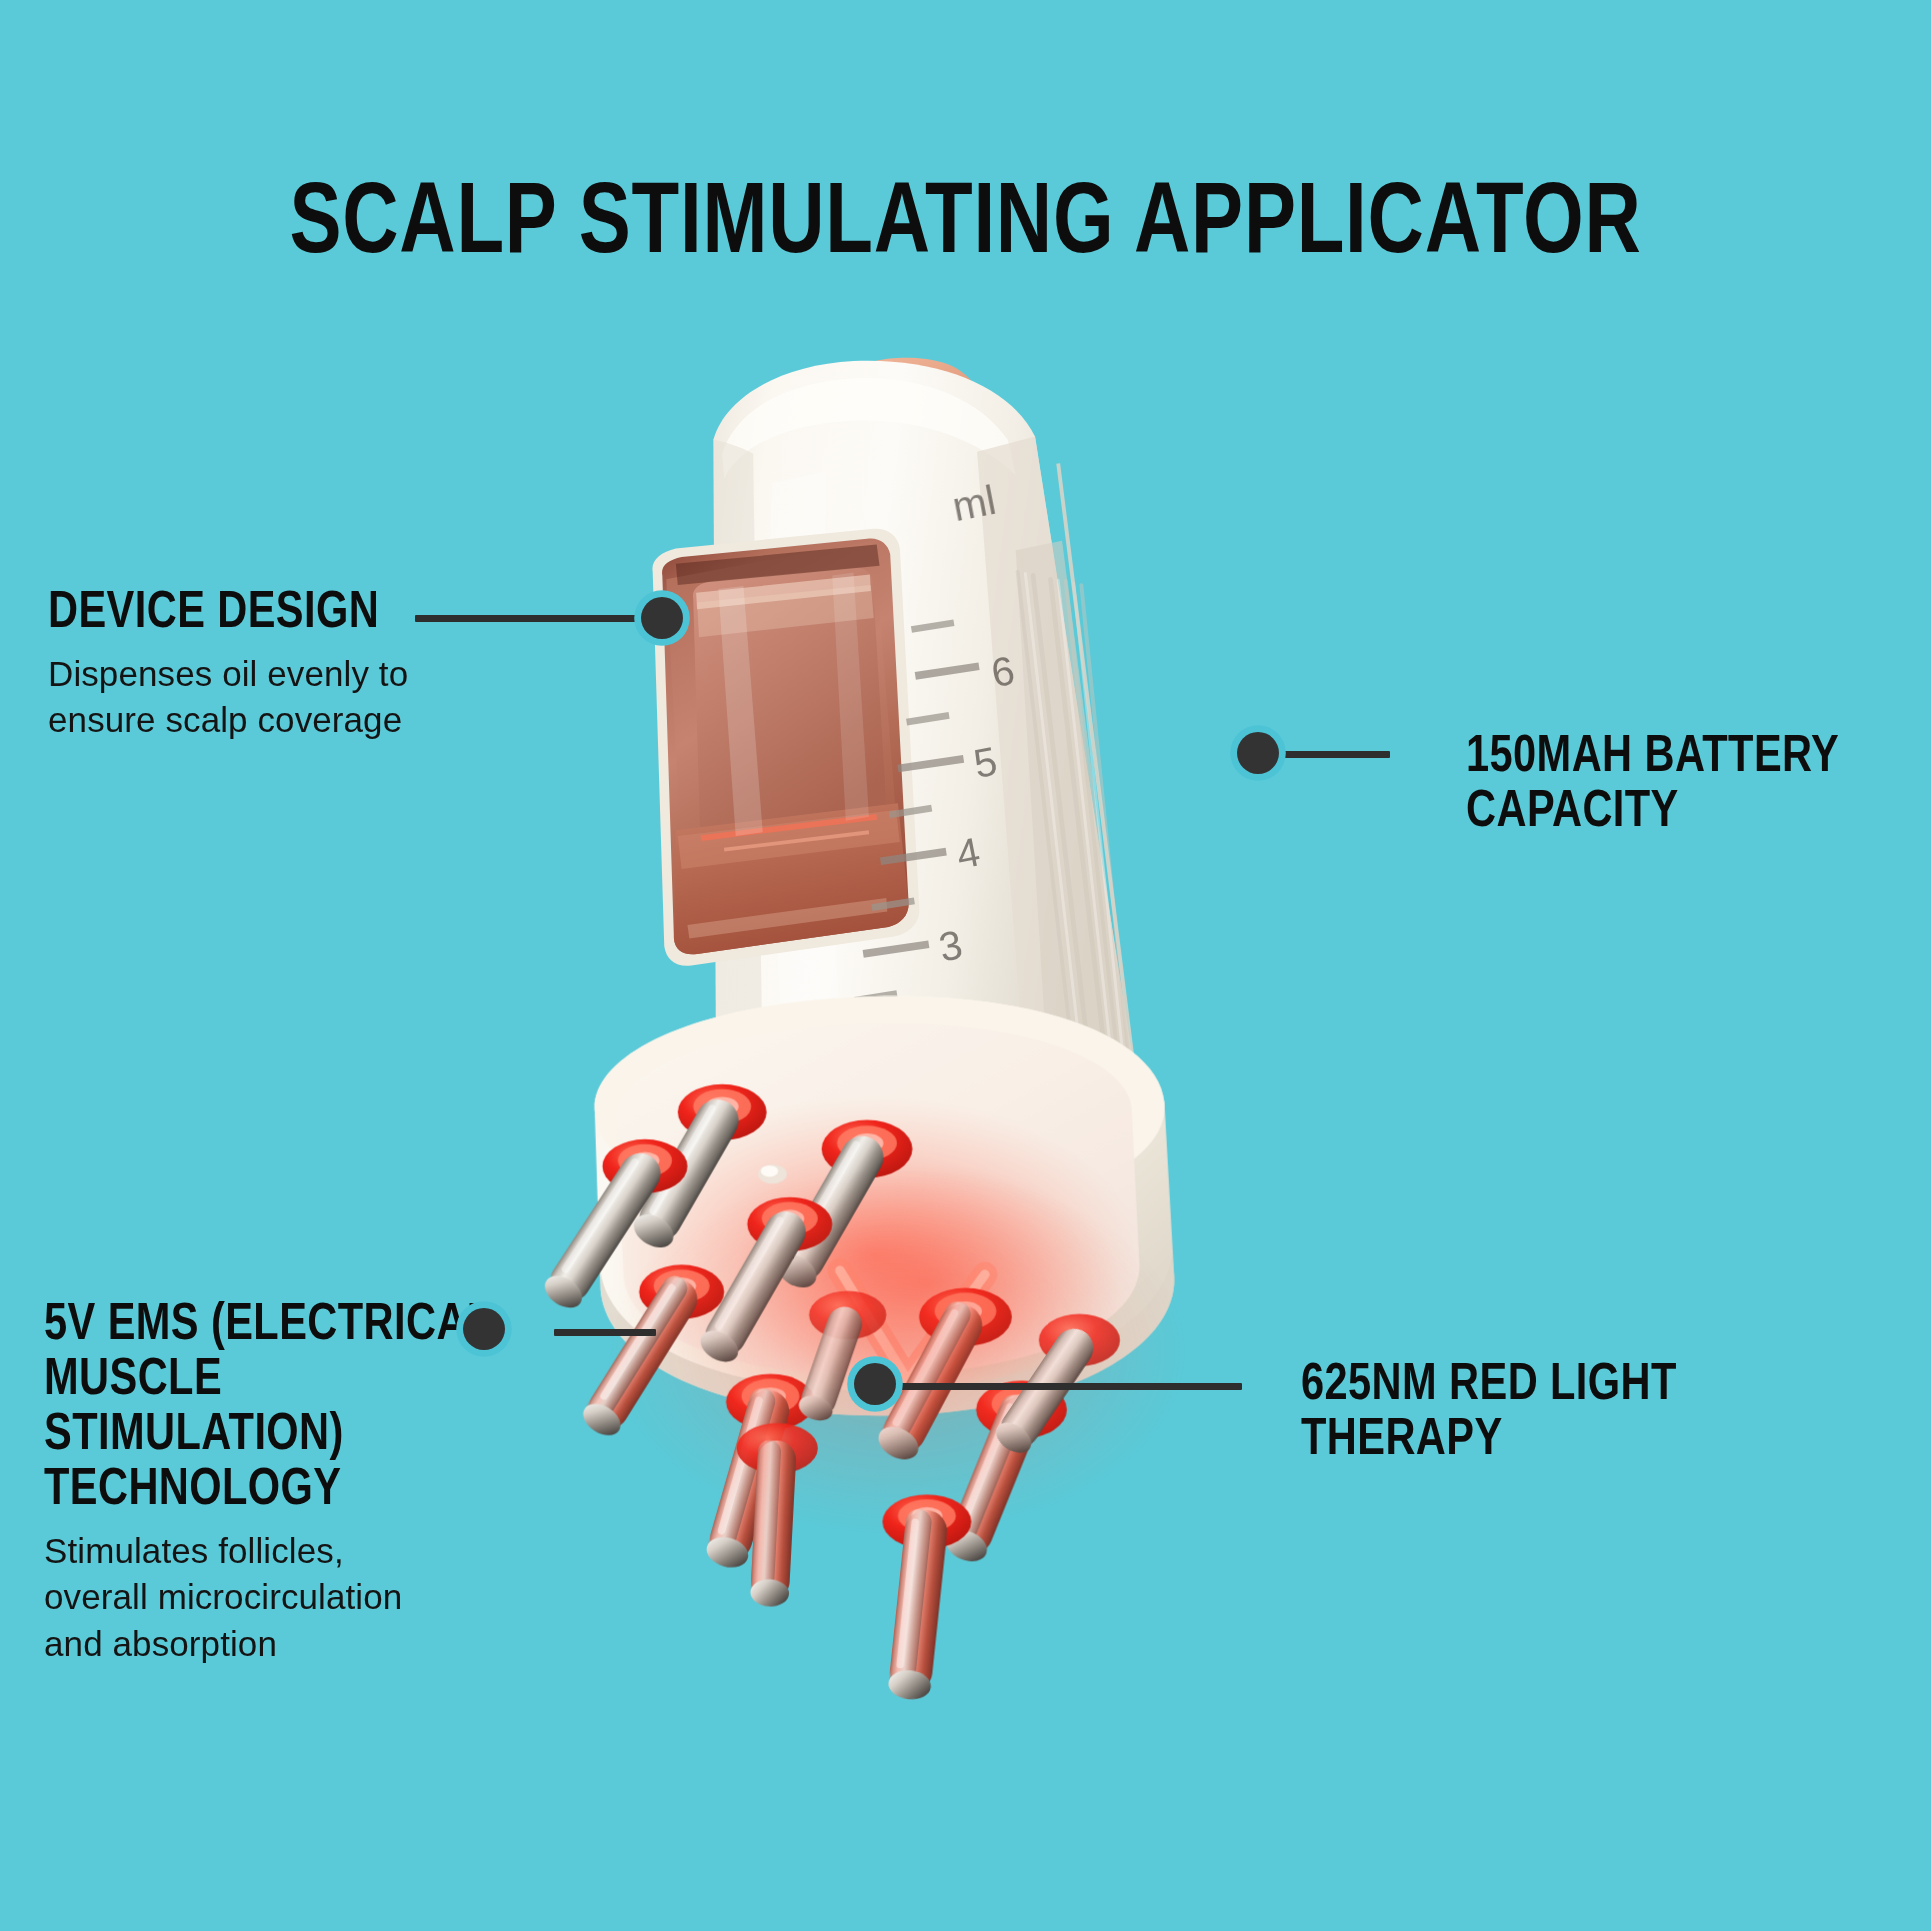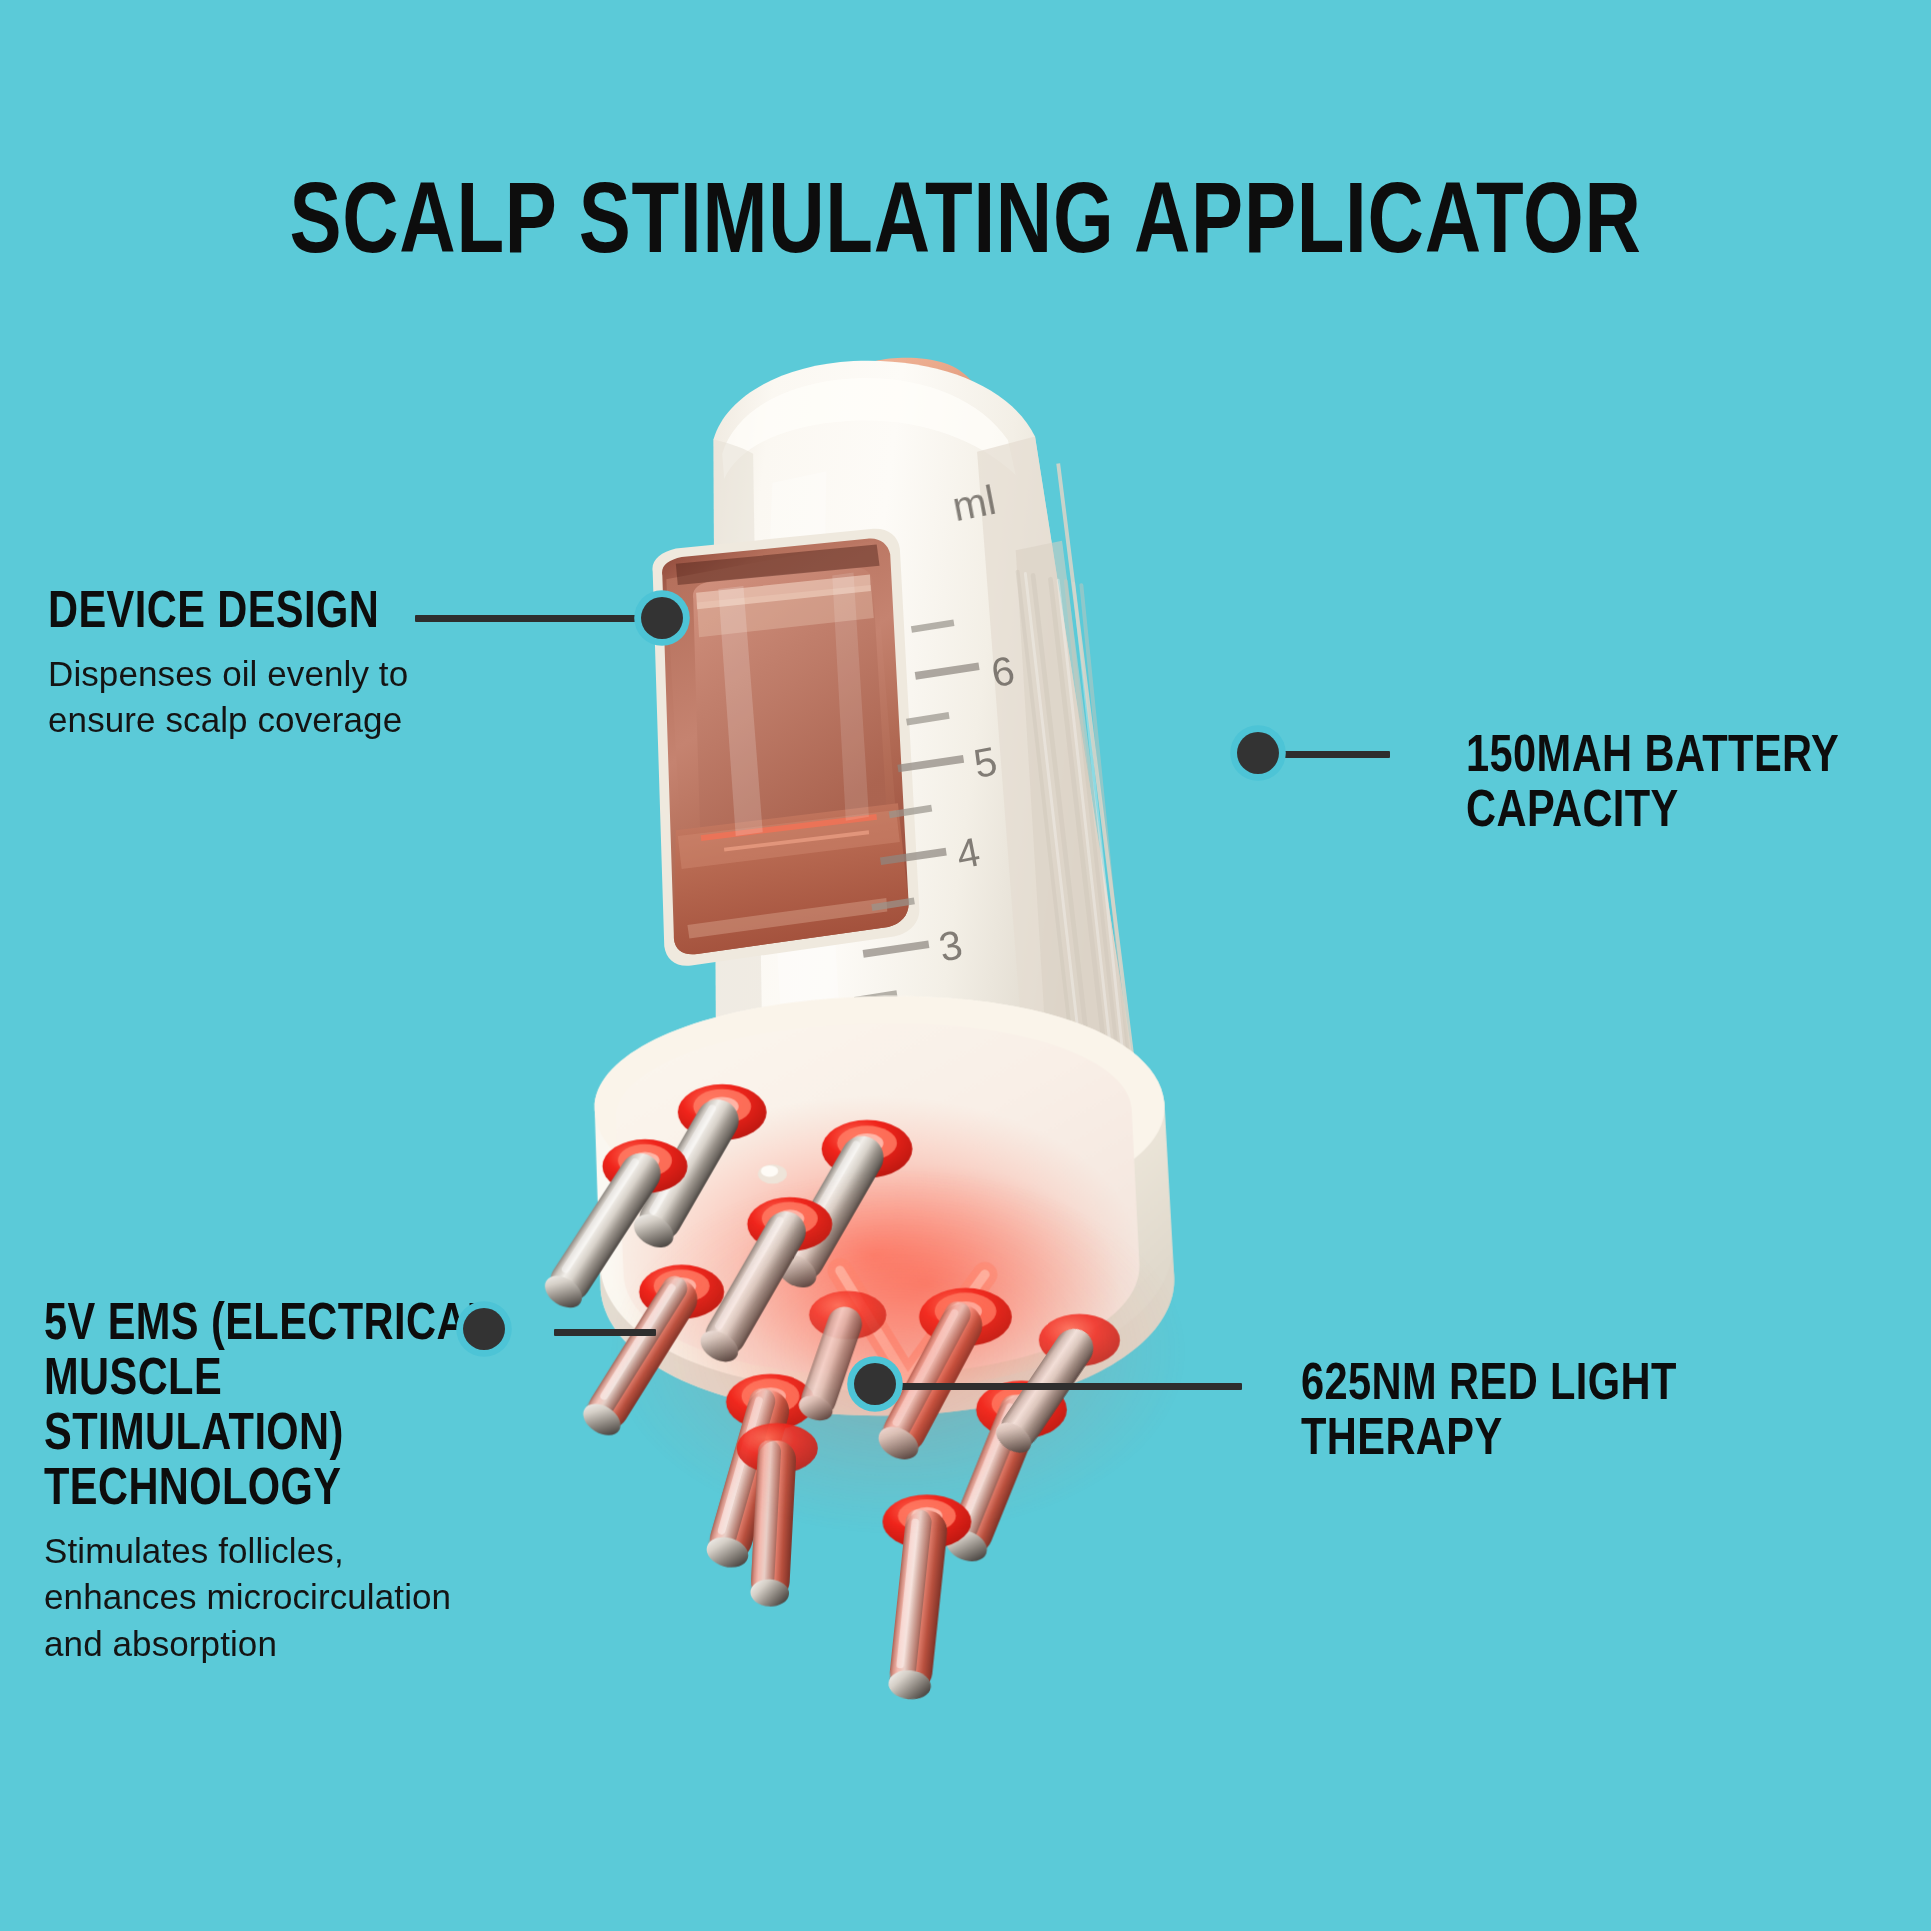--- a/index.html
+++ b/index.html
@@ -553,21 +553,21 @@
     <div class="cl-head">150MAH BATTERY
 CAPACITY</div>
     <div class="cl-body"></div>
   </div>
 
   <div class="callout left" id="callout-ems">
     <div class="cl-head">5V EMS (ELECTRICAL
 MUSCLE STIMULATION)
 TECHNOLOGY</div>
     <div class="cl-body">Stimulates follicles,
-enhances microcirculation
+overall microcirculation
 and absorption</div>
   </div>
 
   <div class="callout right" id="callout-redlight">
     <div class="cl-head">625NM RED LIGHT THERAPY</div>
   </div>
 
 </div>
 
 

